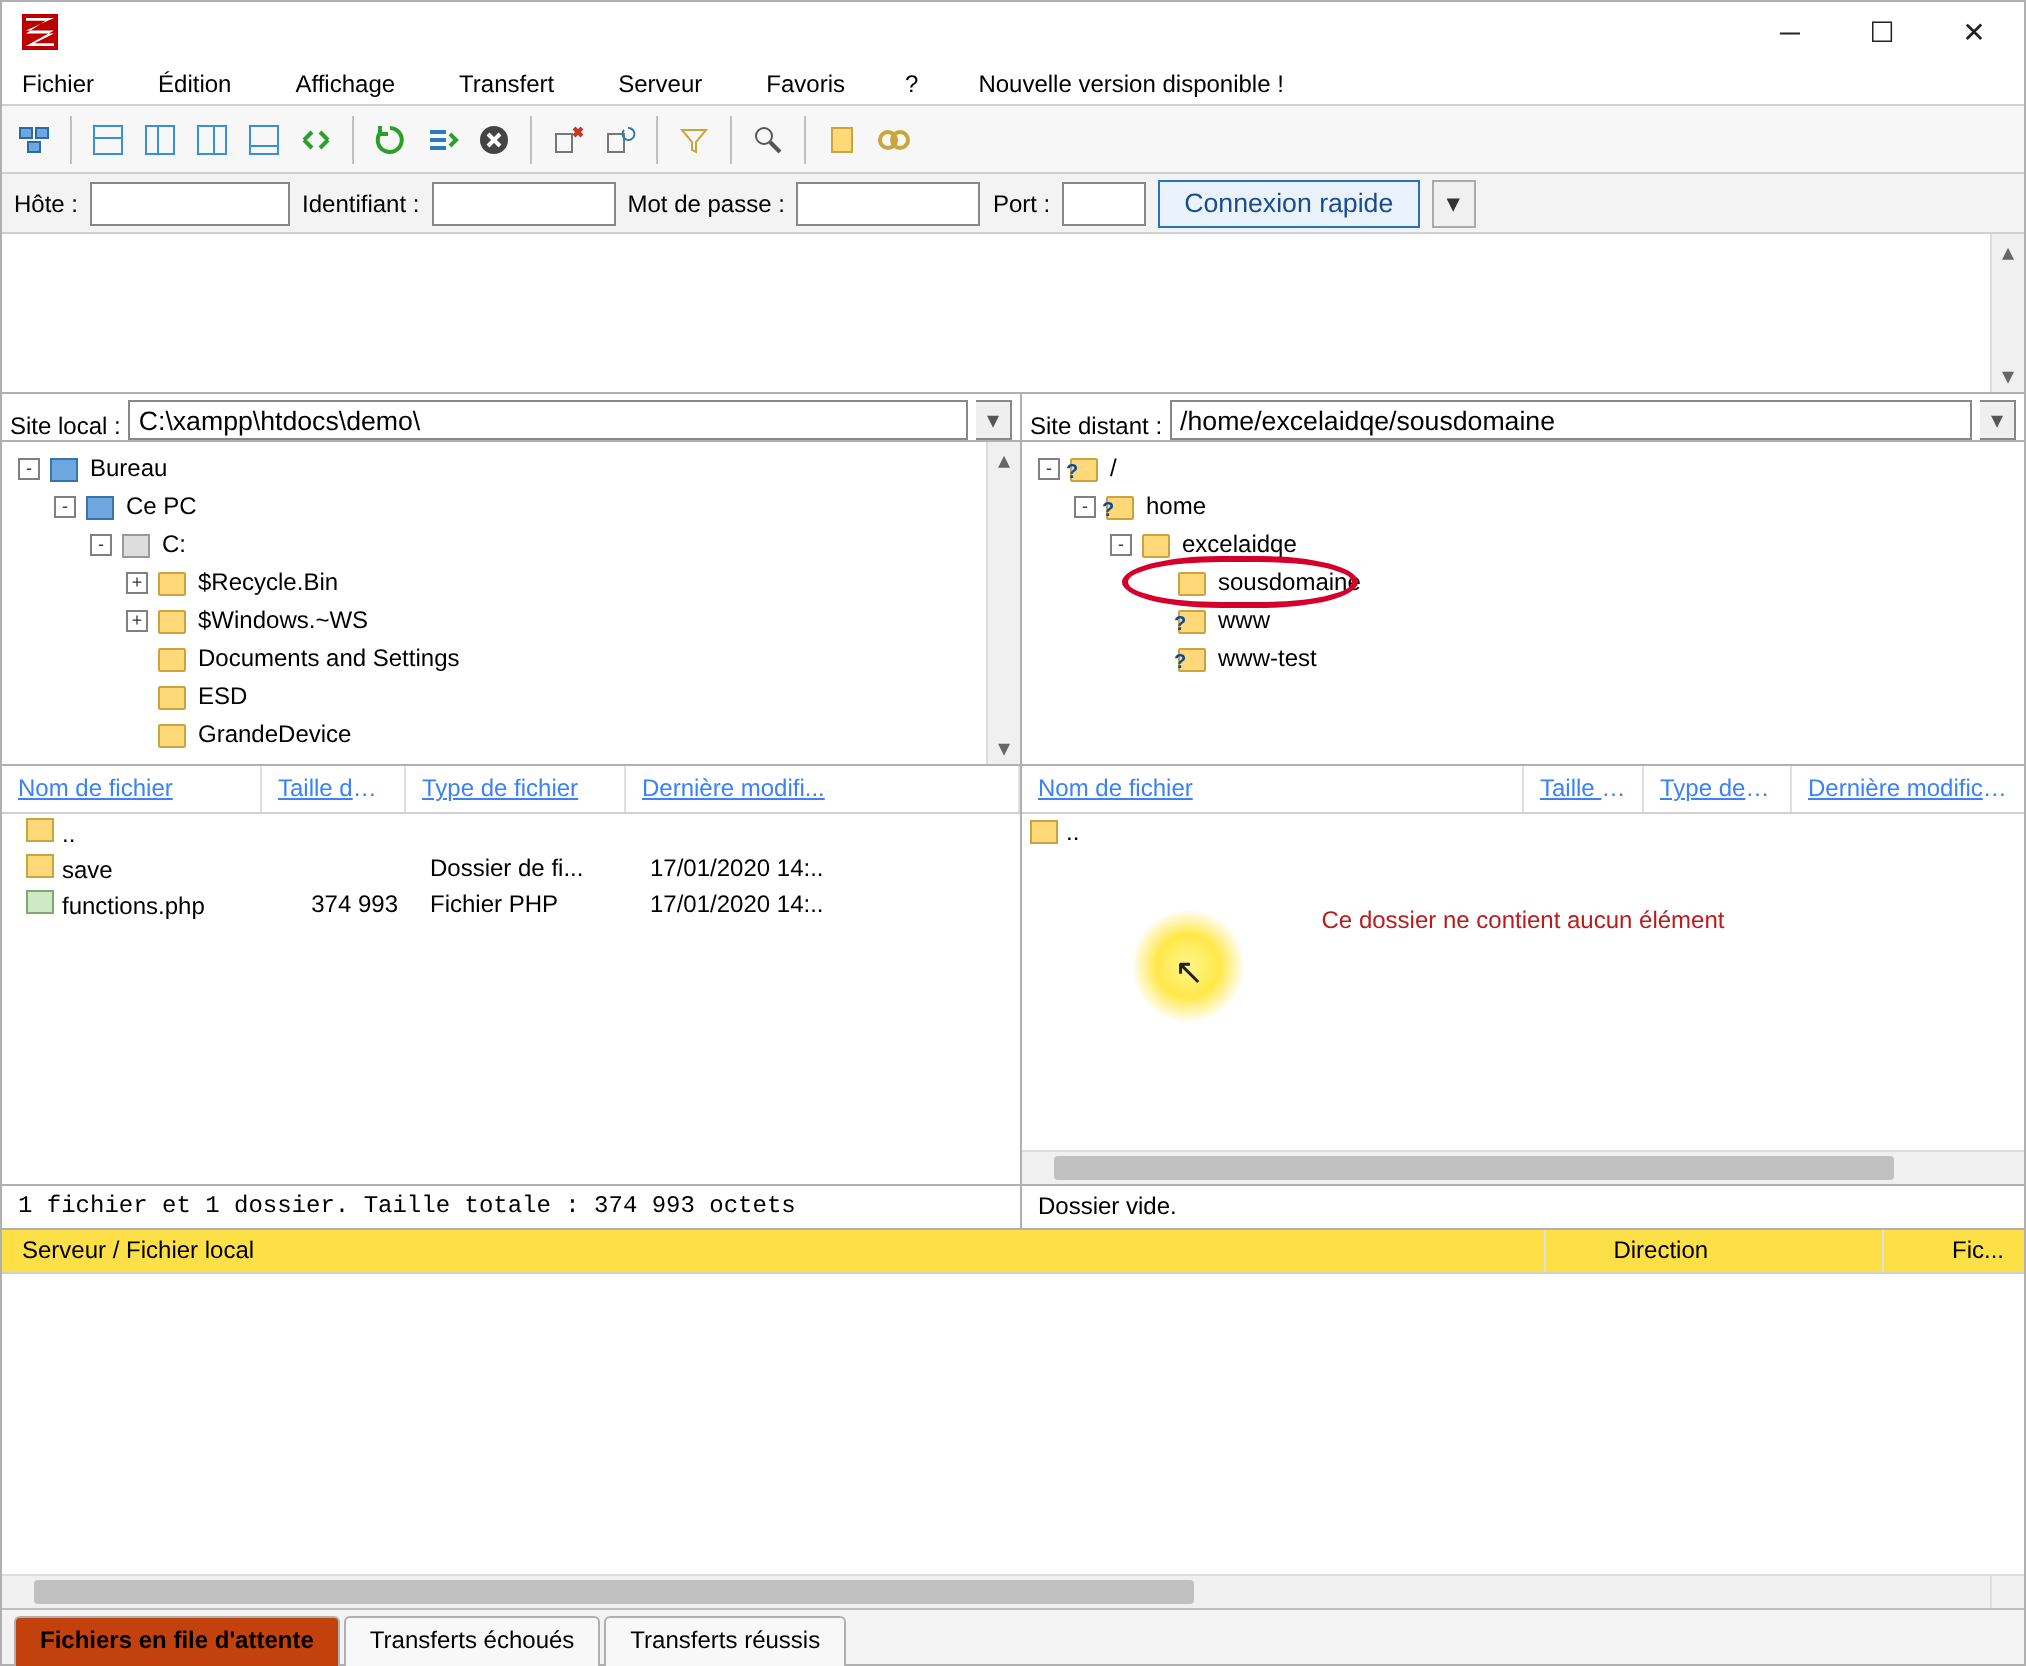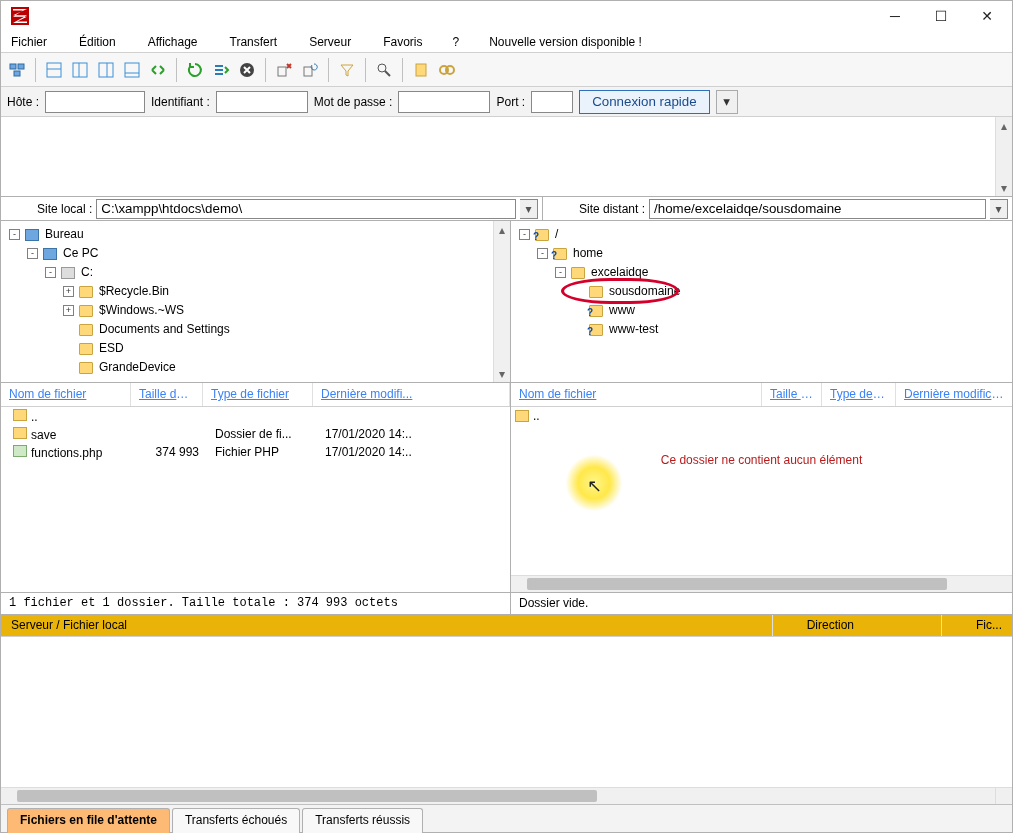--- a/index.html
+++ b/index.html
@@ -21,21 +21,21 @@
   .quickbar label { font-size:12px;}
   .qinput { height:22px; border:1px solid #888; background:#fff; padding:0 4px;}
   .btn { height:24px; padding:0 12px; border:1px solid #2e6fbd; background:#eaf2fc; color:#1a4c8d; cursor:pointer;}
   .btn.small { height:24px; width:22px; padding:0; display:inline-flex; align-items:center; justify-content:center; border:1px solid #aaa; background:#f0f0f0; color:#333;}
   .logpane { flex:0 0 80px; border-bottom:1px solid #b0b0b0; position:relative; background:#fff; overflow:hidden;}
   .scrollbar-v { position:absolute; right:0; top:0; bottom:0; width:17px; background:#f0f0f0; border-left:1px solid #ddd; display:flex; flex-direction:column; justify-content:space-between; align-items:center;}
   .scrollbar-v .arr { height:17px; width:100%; display:flex; align-items:center; justify-content:center; color:#666;}
   .scrollbar-h { position:absolute; left:0; right:17px; bottom:0; height:17px; background:#f0f0f0; border-top:1px solid #ddd; display:flex; justify-content:flex-start; align-items:center;}
   .scrollbar-h .thumb { height:12px; background:#c0c0c0; border-radius:2px; margin-left:16px;}
   .sites { flex:0 0 24px; display:flex; border-bottom:1px solid #b0b0b0;}
-  .siteside { display:flex; align-items:center; padding:0 4px; gap:4px;margin-left:32px;}
+  .siteside { display:flex; align-items:flex-end; padding:0 4px; gap:4px;}
   .siteside.left { width:510px; border-right:1px solid #b0b0b0;}
   .siteside.right { flex:1;}
   .siteinput { flex:1; height:20px; border:1px solid #888; padding:0 4px; background:#fff;}
   .drop { width:18px; height:20px; border:1px solid #888; border-left:none; background:#efefef; display:flex; align-items:center; justify-content:center; color:#555;}
   .trees { flex:0 0 162px; display:flex; border-bottom:1px solid #b0b0b0;}
   .treeside { overflow:auto; position:relative; background:#fff;}
   .treeside.left { width:510px; border-right:1px solid #b0b0b0;}
   .treeside.right { flex:1;}
   .tree { padding:4px 0 4px 6px; line-height:19px;}
   .tree .node { display:flex; align-items:center; gap:2px; white-space:nowrap;}
@@ -58,26 +58,26 @@
   .row { display:flex; align-items:center; height:18px; padding:0 4px; gap:0;}
   .row .cell { padding:0 8px; overflow:hidden; white-space:nowrap;}
   .ficon { width:14px; height:12px; display:inline-block; margin-right:4px; border:1px solid #caa43e; background:#ffd87a;}
   .ficon.php { background:#cfe8c6; border-color:#7cab6f;}
   .emptytxt { text-align:center; color:#b91c1c; margin-top:28px;}
   .yellowspot { position:absolute; width:56px; height:56px; border-radius:50%; background:radial-gradient(circle,#fff68a 0%,#ffe84a 40%,rgba(255,232,74,0) 72%); }
   .cursor { position:absolute; font-size:18px; color:#222; transform:translate(-2px,-2px);}
   .status { display:flex; height:22px; border-bottom:1px solid #b0b0b0;}
   .status .left { width:510px; border-right:1px solid #b0b0b0; padding:3px 8px;font-family:Liberation Mono, monospace;}
   .status .right { flex:1; padding:3px 8px;}
-  .queuehdr { height:22px; display:flex; border-bottom:1px solid #d0d0d0; background:#eab308;gap:24px;}
+  .queuehdr { height:22px; display:flex; border-bottom:1px solid #d0d0d0; background:#fde047;gap:24px;}
   .queuehdr .ch { padding:3px 10px; border-right:1px solid #e0e0e0;}
   .queue { flex:1 1 auto; min-height:0; position:relative; background:#fff; }
   .tabs { height:28px; display:flex; align-items:flex-end; background:#f3f3f3; border-top:1px solid #c0c0c0; padding:2px 6px 0 6px; gap:2px;}
   .tab { padding:4px 12px 6px; border:1px solid #b0b0b0; border-bottom:none; background:#f8f8f8; border-radius:3px 3px 0 0; position:relative; top:1px;}
-  .tab.active { background:#fdba74; font-weight:bold;}
+  .tab.active { background:#c2410c; font-weight:bold;}
   .bottombar { height:22px; display:flex; align-items:center; justify-content:flex-end; background:#f3f3f3; border-top:1px solid #c0c0c0; padding:0 8px; gap:8px;}
   .lockicon { width:14px; height:14px; display:inline-block;}
   .dots { display:flex; gap:4px;}
   .dot { width:10px; height:10px; border-radius:50%;}
   .dot.g{background:#2aa02a;} .dot.r{background:#c0392b;}
 </style>
 </head>
 <body>
 
 <div class="window">

